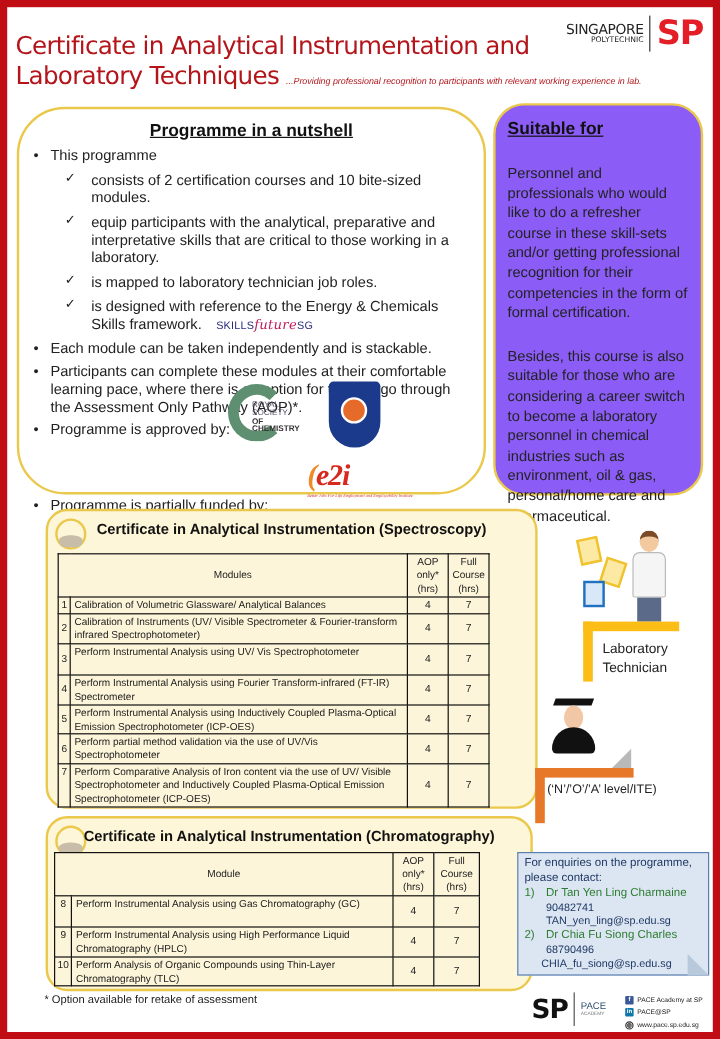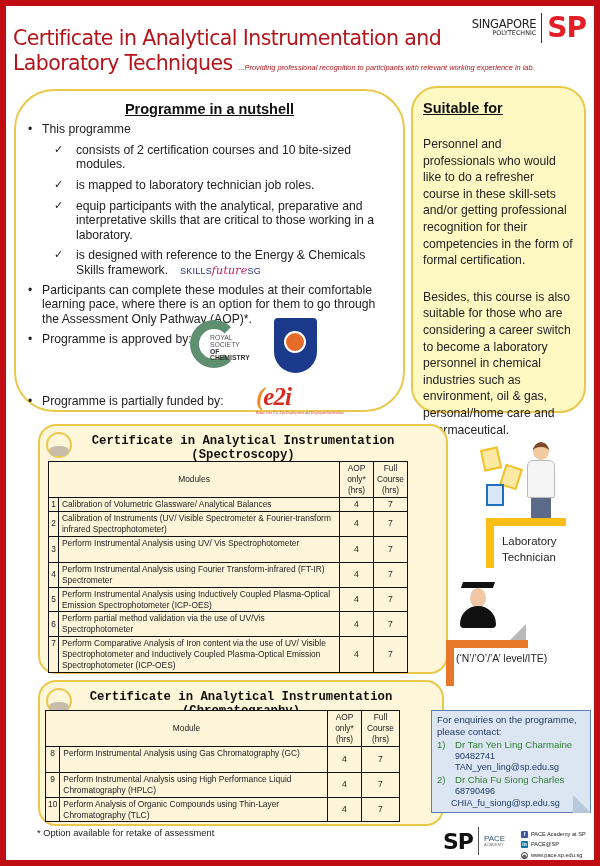--- a/index.html
+++ b/index.html
@@ -32,28 +32,28 @@
   .rsc .ring { position: absolute; left: 0; top: 4px; width: 48px; height: 48px; border-radius: 50%; border: 9px solid #5d8f70; border-right-color: transparent; }
   .rsc .t { position: absolute; left: 20px; top: 19px; font-size: 6.8px; color: #556; line-height: 1; }
   .rsc .t b { color: #333; display: block; }
   .snic { width: 43px; height: 55px; background: #1b3a8c; border-radius: 4px 4px 22px 22px; position: relative; }
   .snic .in { position: absolute; left: 10px; top: 13px; width: 22px; height: 22px; background: #e66b2a; border-radius: 50%; border: 2px solid #fff; }
   .e2i { position: absolute; left: 240px; top: 292px; font-family: Liberation Serif, serif; }
   .e2i .logo { font-size: 25px; font-weight: bold; color: #d62a1f; font-style: italic; letter-spacing: -1px; }
   .e2i .logo span { color: #f08a28; }
   .e2i .sub { font-size: 3.6px; color: #c33; font-style: italic; }
 
-  .suitable { position: absolute; left: 411px; top: 86px; width: 175px; height: 327px; border: 2px solid #eac84b; border-radius: 26px; padding: 12px 10px; background: #fef9c3; }
+  .suitable { position: absolute; left: 411px; top: 86px; width: 175px; height: 327px; border: 2px solid #eac84b; border-radius: 26px; padding: 12px 10px; background: #8b5cf6; }
   .suitable h3 { font-size: 14.5px; font-weight: bold; text-decoration: underline; color: #111; }
   .suitable p { font-size: 12.2px; line-height: 1.36; color: #222; margin-top: 20px; }
 
   .scroll { position: absolute; border: 2px solid #eac84b; background: #fef6d8; border-radius: 18px 18px 18px 18px; }
   .scroll .curl { position: absolute; left: 6px; top: 6px; width: 26px; height: 26px; border: 2px solid #eac84b; border-radius: 50%; background: #fef6d8; }
   .scroll .curl::after { content: ""; position: absolute; left: 1px; top: 12px; width: 20px; height: 10px; background: #c7bda8; border-radius: 50% 50% 6px 6px; }
-  .scroll h4 { text-align: center; font-size: 12.3px; font-weight: bold; color: #111; position: absolute; width: 100%; top: 8px; font-family: Liberation Mono, monospace; }
+  .scroll h4 { text-align: center; font-size: 12.3px; font-weight: bold; color: #111; position: absolute; width: 100%; top: 8px; }
   .spec-scroll { left: 38px; top: 424px; width: 410px; height: 250px; }
   .chrom-scroll { left: 38px; top: 680px; width: 406px; height: 146px; }
 
   table.mod { position: absolute; border-collapse: collapse; font-size: 8.4px; color: #222; background: #fdf5d9; }
   table.mod td, table.mod th { border: 1px solid #111; padding: 1px 3px; line-height: 1.3; vertical-align: middle; }
   table.mod th { font-weight: normal; text-align: center; }
   table.mod td.n { text-align: center; width: 10px; padding: 1px 2px; }
   table.mod td.h { text-align: center; width: 34px; font-size: 8.6px; }
   .spec-table { left: 8px; top: 35px; width: 360px; }
   .chrom-table { left: 5px; top: 28px; width: 355px; }
@@ -119,25 +119,26 @@
   <div class="sp">SP</div>
 </div>
 
 <div class="nutshell">
   <h2>Programme in a nutshell</h2>
   <ul>
     <li class="b">
       <span>This programme</span>
       <ul class="checks">
         <li>consists of 2 certification courses and 10 bite-sized modules.</li>
+        <li>equip participants with the analytical, preparative and interpretative skills that are critical to those working in a laboratory.</li>
         <li>is mapped to laboratory technician job roles.</li>
-        <li>equip participants with the analytical, preparative and interpretative skills that are critical to those working in a laboratory.</li>
         <li><span>is designed with reference to the Energy &amp; Chemicals Skills framework.</span><span class="skills-logo"><span>SKILLS</span><em>future</em><span>SG</span></span></li>
       </ul>
     </li>
+    <li class="b">Each module can be taken independently and is stackable.</li>
     <li class="b" style="padding-right:8px">Participants can complete these modules at their comfortable learning pace, where there is an option for them to go through the Assessment Only Pathway (AOP)*.</li>
     <li class="b">Programme is approved by:</li>
     <li class="b" style="margin-top:48px">Programme is partially funded by:</li>
   </ul>
   <div class="logos-row">
     <div class="rsc">
       <div class="ring"></div>
       <div class="t"><span>ROYAL SOCIETY</span><b>OF CHEMISTRY</b></div>
     </div>
     <div class="snic">

